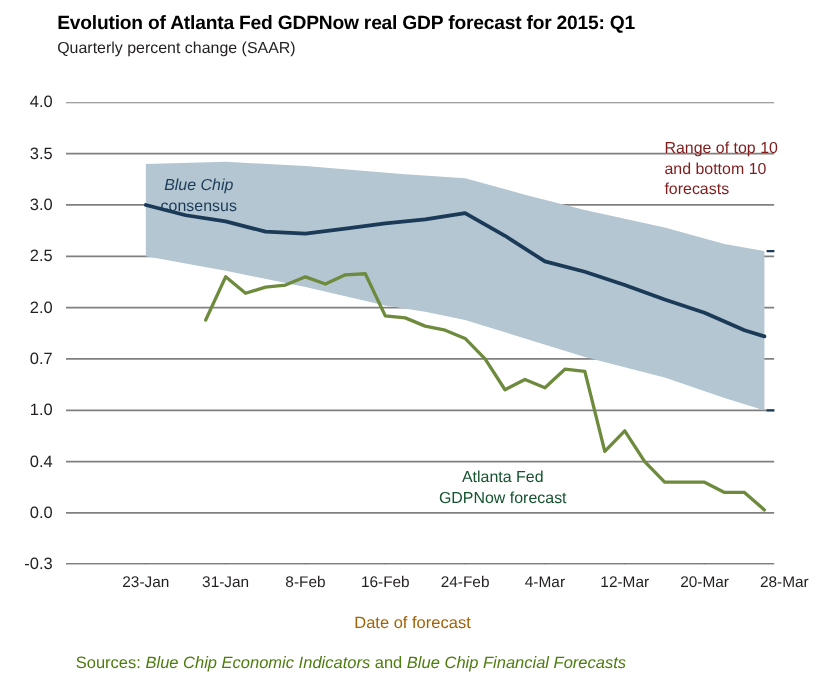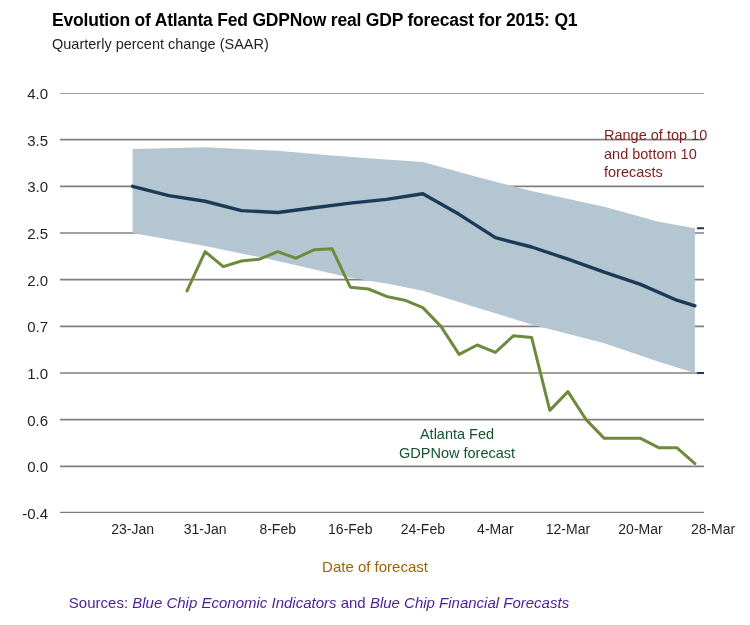--- a/index.html
+++ b/index.html
@@ -38,21 +38,21 @@
     font-size:14px;color:#231f20;white-space:nowrap;
     transform:translateX(-50%);
   }
 
   .axis-title{
     position:absolute;top:558px;left:0;width:750px;text-align:center;
     font-size:15px;color:#a16207;
   }
   .sources{
     position:absolute;top:594px;left:0;width:638px;text-align:center;
-    font-size:15px;color:#4c1d95;white-space:nowrap;
+    font-size:15px;color:#4d7c0f;white-space:nowrap;
   }
   .sources .it{font-style:italic;}
 
   .ann{position:absolute;font-size:14.5px;line-height:1.28;white-space:nowrap;}
   .ann-bluechip{left:146px;top:160px;color:#1b3a57;text-align:center;}
   .ann-bluechip .it{font-style:italic;}
   .ann-range{left:604px;top:126px;color:#7f1d1d;}
   .ann-gdpnow{left:399px;top:425px;color:#14532d;text-align:center;}
 </style>
 </head>
@@ -64,23 +64,23 @@
   <div class="subtitle">Quarterly percent change (SAAR)</div>
 
   <div class="ylabels" id="ylabels">
       <div class="ylab" style="top: 93px;">4.0</div>
       <div class="ylab" style="top: 139.667px;">3.5</div>
       <div class="ylab" style="top: 186.333px; text-align: center;">3.0</div>
       <div class="ylab" style="top: 233px;">2.5</div>
       <div class="ylab" style="top: 279.667px;">2.0</div>
       <div class="ylab" style="top: 326.333px;">0.7</div>
       <div class="ylab" style="top: 373px;">1.0</div>
-      <div class="ylab" style="top: 419.667px;">0.6</div>
+      <div class="ylab" style="top: 419.667px;">0.4</div>
       <div class="ylab" style="top: 466.333px;">0.0</div>
-      <div class="ylab" style="top: 513px;">-0.4</div>
+      <div class="ylab" style="top: 513px;">-0.3</div>
     </div>
   <div class="xlabels" id="xlabels">
       <div class="xlab" style="left: 132.563px;">23-Jan</div>
       <div class="xlab" style="left: 205.127px;">31-Jan</div>
       <div class="xlab" style="left: 277.69px;">8-Feb</div>
       <div class="xlab" style="left: 350.254px;">16-Feb</div>
       <div class="xlab" style="left: 422.817px;">24-Feb</div>
       <div class="xlab" style="left: 495.38px;">4-Mar</div>
       <div class="xlab" style="left: 567.944px;">12-Mar</div>
       <div class="xlab" style="left: 640.507px;">20-Mar</div>
@@ -111,20 +111,24 @@
         <line x1="290.2535211267606" y1="420" x2="290.2535211267606" y2="427" stroke="#7f7f7f" stroke-width="1.6"></line>
         <line x1="362.81690140845075" y1="420" x2="362.81690140845075" y2="427" stroke="#7f7f7f" stroke-width="1.6"></line>
         <line x1="435.38028169014086" y1="420" x2="435.38028169014086" y2="427" stroke="#7f7f7f" stroke-width="1.6"></line>
         <line x1="507.943661971831" y1="420" x2="507.943661971831" y2="427" stroke="#7f7f7f" stroke-width="1.6"></line>
         <line x1="580.5070422535211" y1="420" x2="580.5070422535211" y2="427" stroke="#7f7f7f" stroke-width="1.6"></line>
         <line x1="653.0704225352113" y1="420" x2="653.0704225352113" y2="427" stroke="#7f7f7f" stroke-width="1.6"></line>
         <line x1="0" y1="420" x2="0" y2="427" stroke="#7f7f7f" stroke-width="1.6"></line>
       </svg>
   </div>
 
+  <div class="ann ann-bluechip">
+    <span class="it">Blue Chip</span><br>
+    <span>consensus</span>
+  </div>
 
   <div class="ann ann-range">
     <span>Range of top 10</span><br>
     <span>and bottom 10</span><br>
     <span>forecasts</span>
   </div>
 
   <div class="ann ann-gdpnow">
     <span>Atlanta Fed</span><br>
     <span>GDPNow forecast</span>

